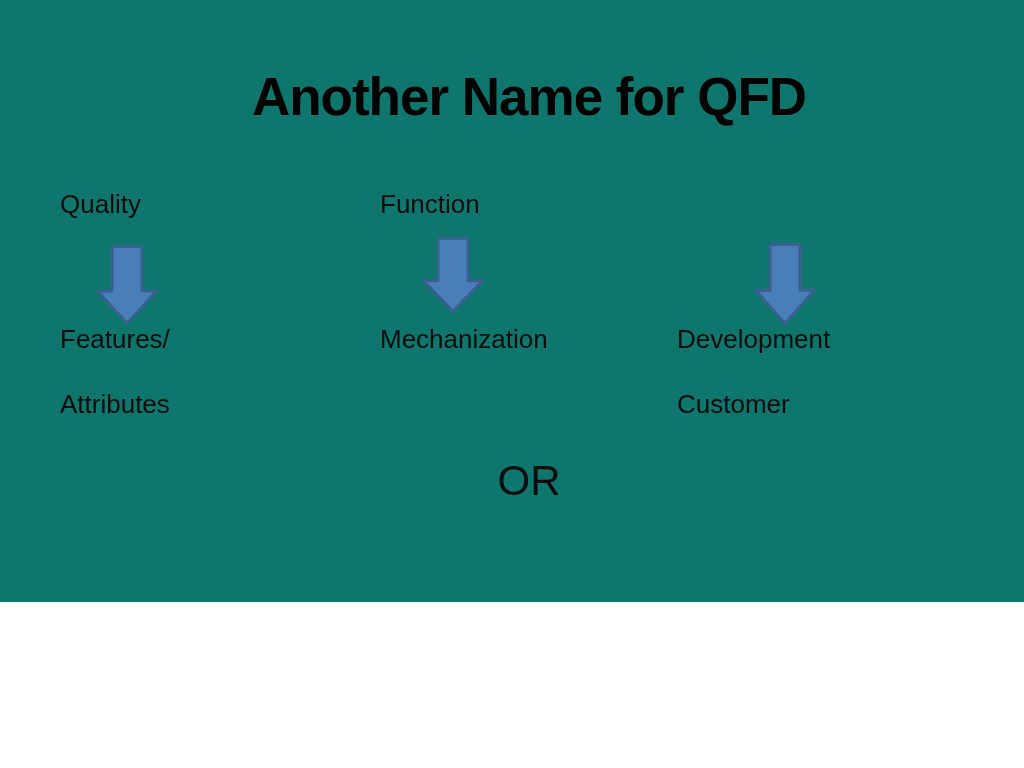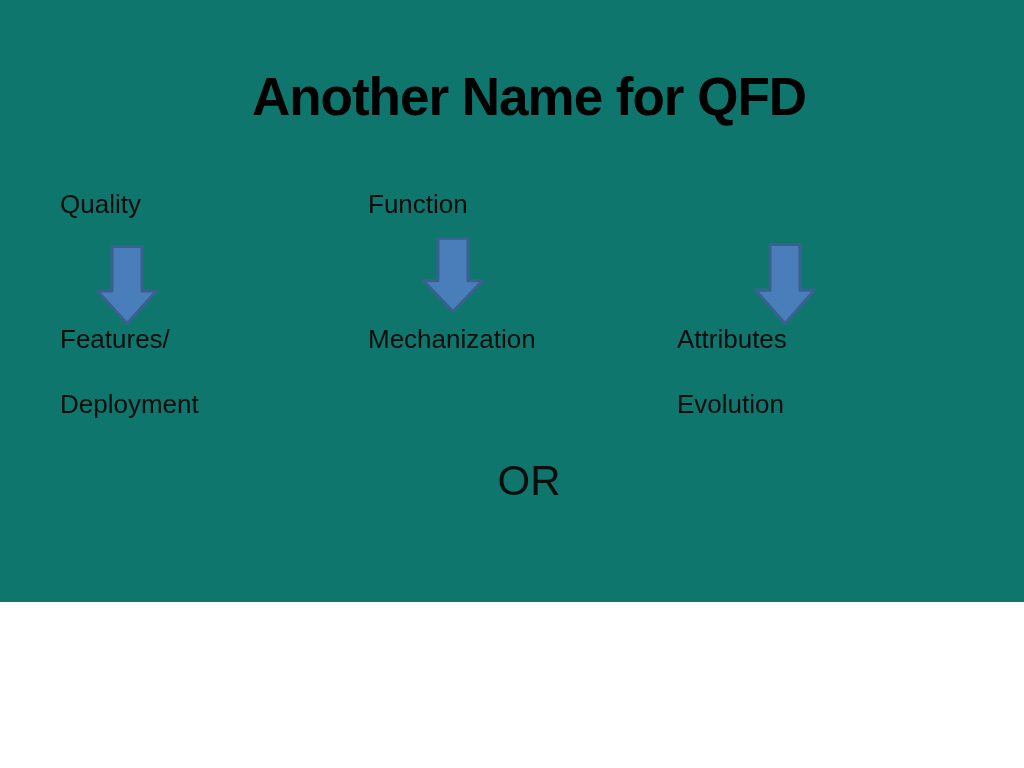--- a/index.html
+++ b/index.html
@@ -32,21 +32,21 @@
     line-height: 1.1;
   }
   .term {
     position: absolute;
     font-size: 26px;
     color: #0d0d0d;
     line-height: 1;
     white-space: nowrap;
   }
   .c1 { left: 60px; }
-  .c2 { left: 368px; }
+  .c2 { left: 380px; }
   .c3 { left: 677px; }
   .row-top { top: 191px; }
   .row-mid { top: 326px; }
   .row-bot { top: 391px; }
   .or-line {
     position: absolute;
     left: 0;
     right: 0;
     top: 460px;
     text-align: center;
@@ -87,21 +87,21 @@
   </svg>
   <svg class="arrow a2" viewBox="0 0 62 80" preserveAspectRatio="none">
     <polygon points="16,1.5 46,1.5 46,46 60.5,46 31,78.5 1.5,46 16,46" stroke-width="3" stroke-linejoin="round" fill="#4a7ebb" stroke="#38618f"></polygon>
   </svg>
   <svg class="arrow a3" viewBox="0 0 62 80" preserveAspectRatio="none">
     <polygon points="16,1.5 46,1.5 46,46 60.5,46 31,78.5 1.5,46 16,46" stroke-width="3" stroke-linejoin="round" fill="#4a7ebb" stroke="#38618f"></polygon>
   </svg>
 
   <div class="term row-mid c1">Features/</div>
   <div class="term row-mid c2">Mechanization</div>
-  <div class="term row-mid c3">Attributes</div>
+  <div class="term row-mid c3">Development</div>
 
-  <div class="term row-bot c1">Deployment</div>
-  <div class="term row-bot c3">Evolution</div>
+  <div class="term row-bot c1">Attributes</div>
+  <div class="term row-bot c3">Customer</div>
 
   <div class="or-line">OR</div>
 
 
 </div>
 
 </body></html>

